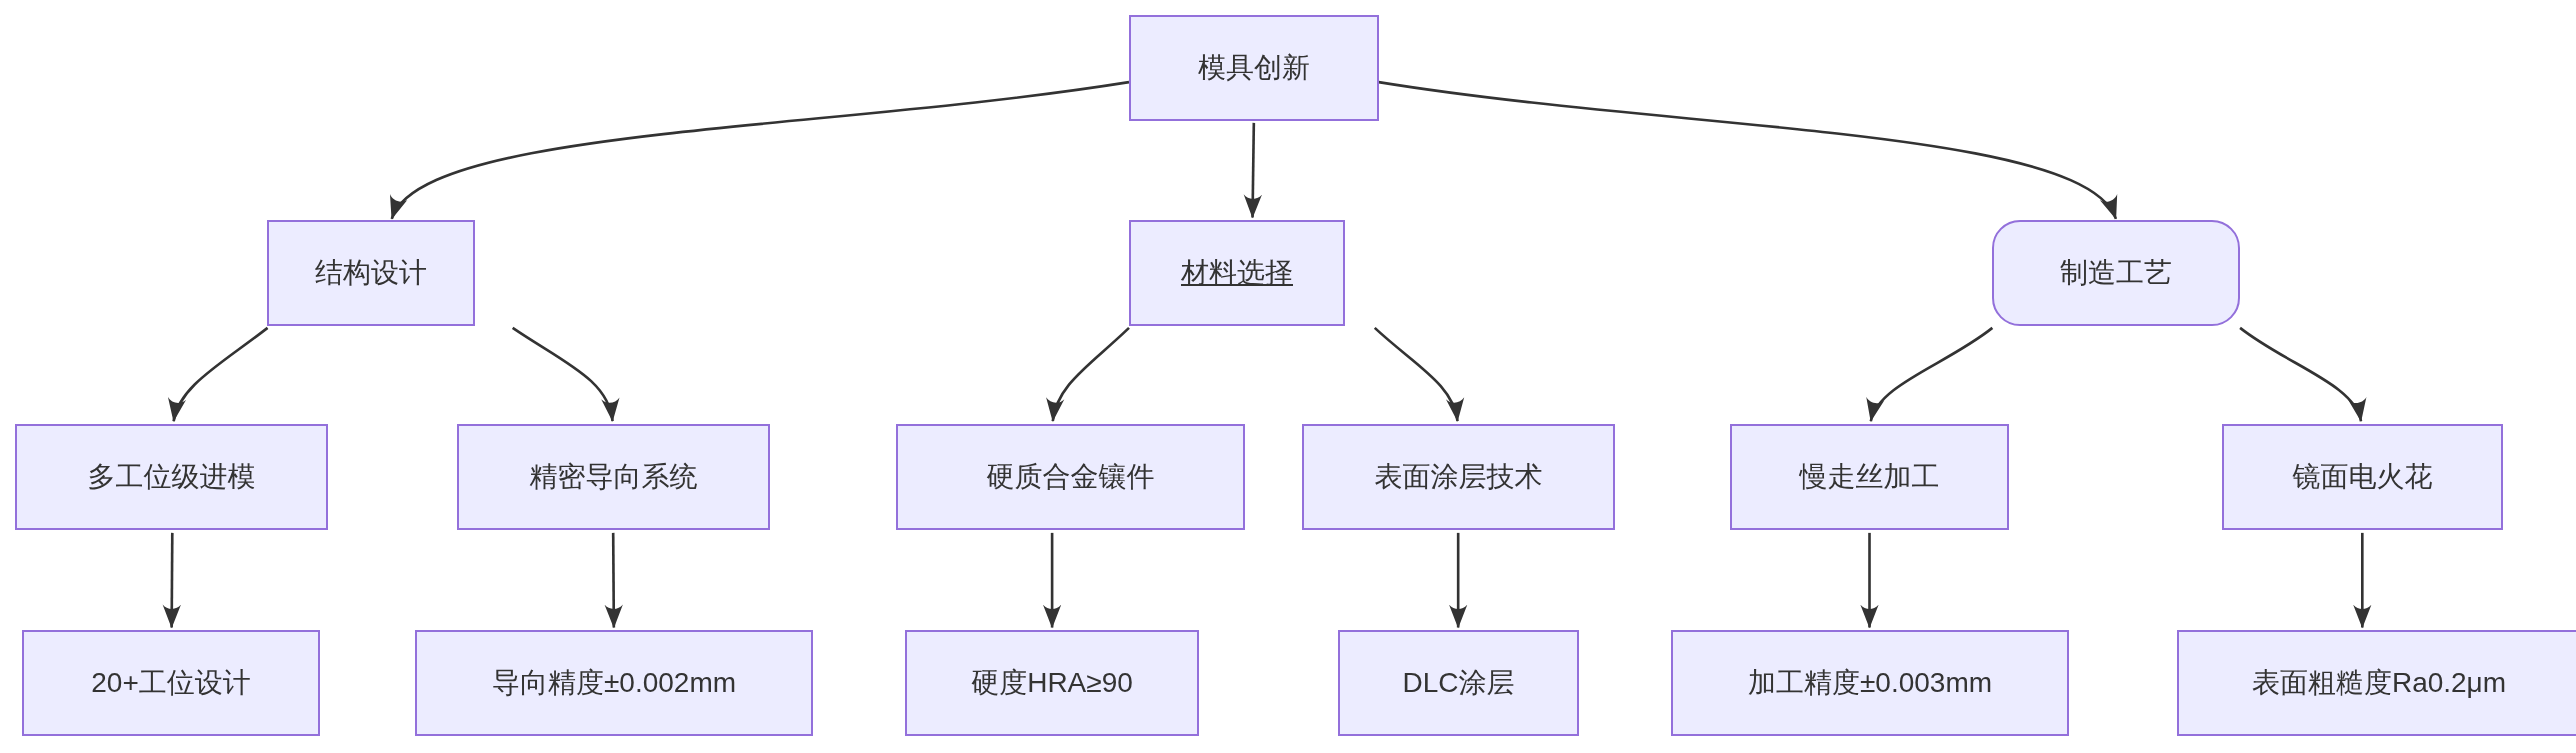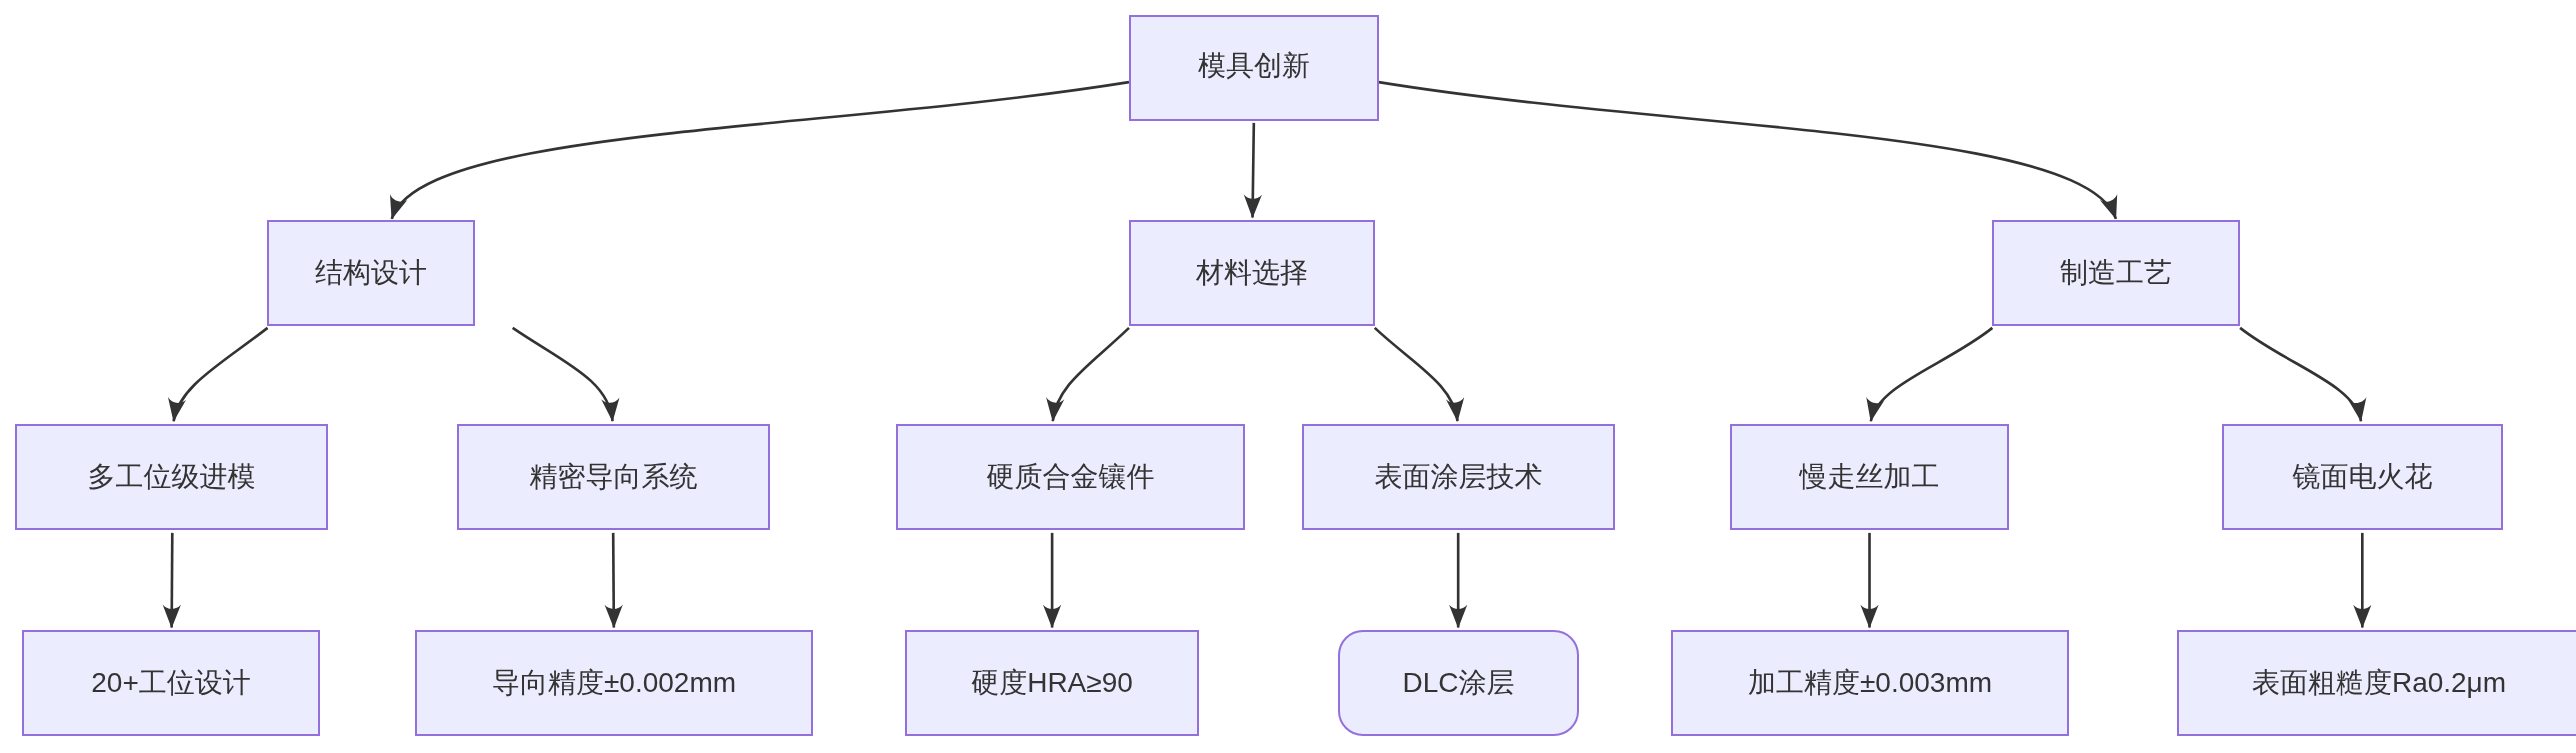--- a/index.html
+++ b/index.html
@@ -61,34 +61,34 @@
     <path class="edge" d="M 3409,499 C 3480,555 3584,585 3593,641" marker-end="url(#arrowhead)"></path>
 
     <path class="edge" d="M 262,811 L 261,955" marker-end="url(#arrowhead)"></path>
     <path class="edge" d="M 933,811 L 934,955" marker-end="url(#arrowhead)"></path>
     <path class="edge" d="M 1601,811 L 1601,955" marker-end="url(#arrowhead)"></path>
     <path class="edge" d="M 2219,811 L 2219,955" marker-end="url(#arrowhead)"></path>
     <path class="edge" d="M 2845,811 L 2845,955" marker-end="url(#arrowhead)"></path>
     <path class="edge" d="M 3595,811 L 3595,955" marker-end="url(#arrowhead)"></path>
   </svg>
 
-  <div class="node" style="left:1129px; top:15px; width:250px;font-family:Liberation Mono, monospace;">模具创新</div>
+  <div class="node" style="left:1129px; top:15px; width:250px;">模具创新</div>
 
   <div class="node" style="left:267px; top:220px; width:208px;">结构设计</div>
-  <div class="node" style="left:1129px; top:220px; width:246px;">材料选择</div>
-  <div class="node" style="left:1992px; top:220px; width:248px;">制造工艺</div>
+  <div class="node" style="left:1129px; top:220px; width:216px;text-decoration:underline;">材料选择</div>
+  <div class="node" style="left:1992px; top:220px; width:248px;border-radius:28px;">制造工艺</div>
 
   <div class="node" style="left:15px; top:424px; width:313px;">多工位级进模</div>
   <div class="node" style="left:457px; top:424px; width:313px;text-align:center;">精密导向系统</div>
   <div class="node" style="left:896px; top:424px; width:349px;">硬质合金镶件</div>
   <div class="node" style="left:1730px; top:424px; width:279px;">慢走丝加工</div>
   <div class="node" style="left:1302px; top:424px; width:313px;">表面涂层技术</div>
   <div class="node" style="left:2222px; top:424px; width:281px;">镜面电火花</div>
 
   <div class="node" style="left:22px; top:630px; width:298px;">20+工位设计</div>
   <div class="node" style="left:415px; top:630px; width:398px;">导向精度±0.002mm</div>
   <div class="node" style="left:905px; top:630px; width:294px;">硬度HRA≥90</div>
-  <div class="node" style="left:1338px; top:630px; width:241px;border-radius:25px;">DLC涂层</div>
+  <div class="node" style="left:1338px; top:630px; width:241px;">DLC涂层</div>
   <div class="node" style="left:1671px; top:630px; width:398px;">加工精度±0.003mm</div>
   <div class="node" style="left:2161px; top:630px; width:404px;margin-left:16px;">表面粗糙度Ra0.2μm</div>
 
 </div>
 
 
 </body></html>

